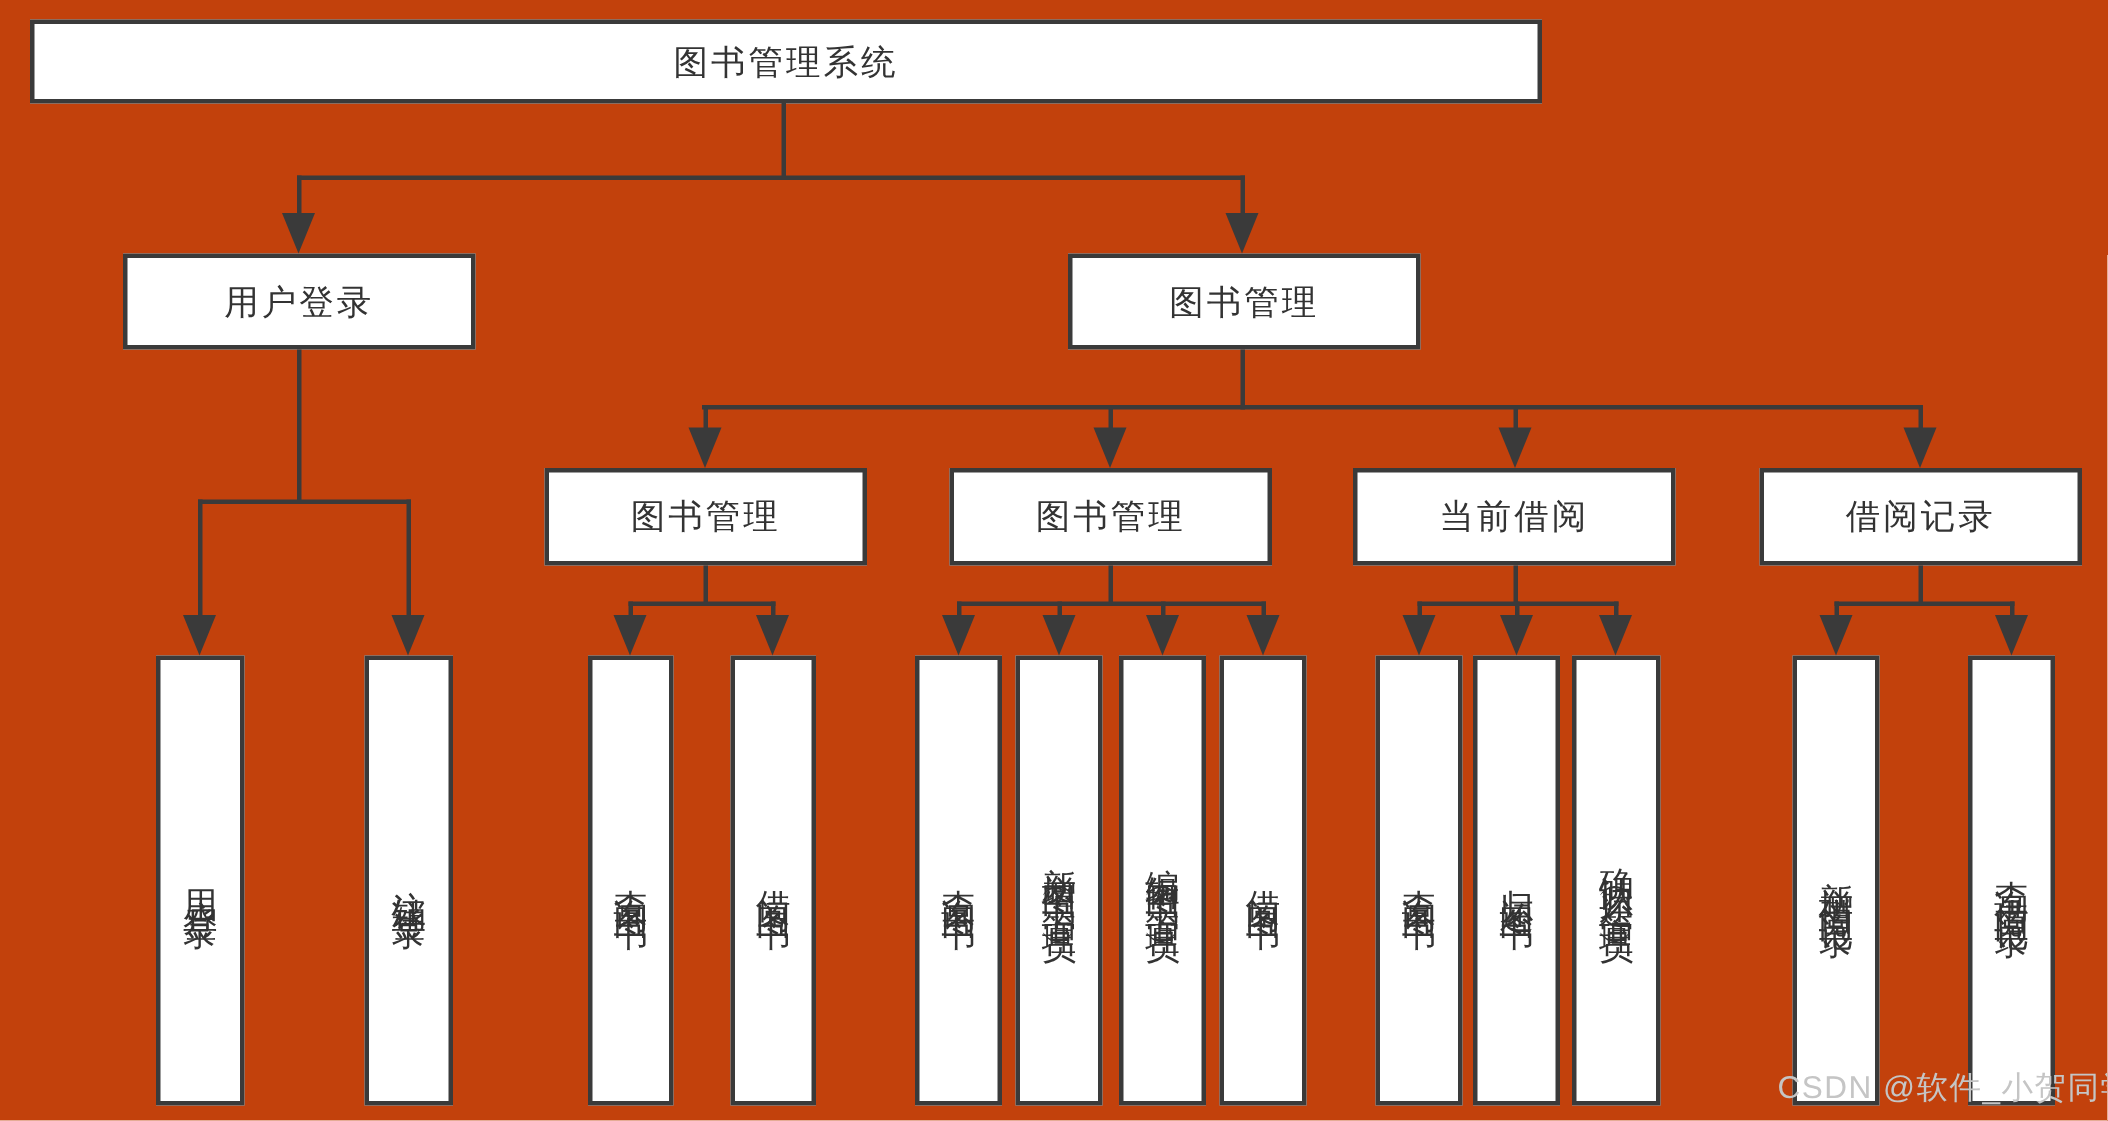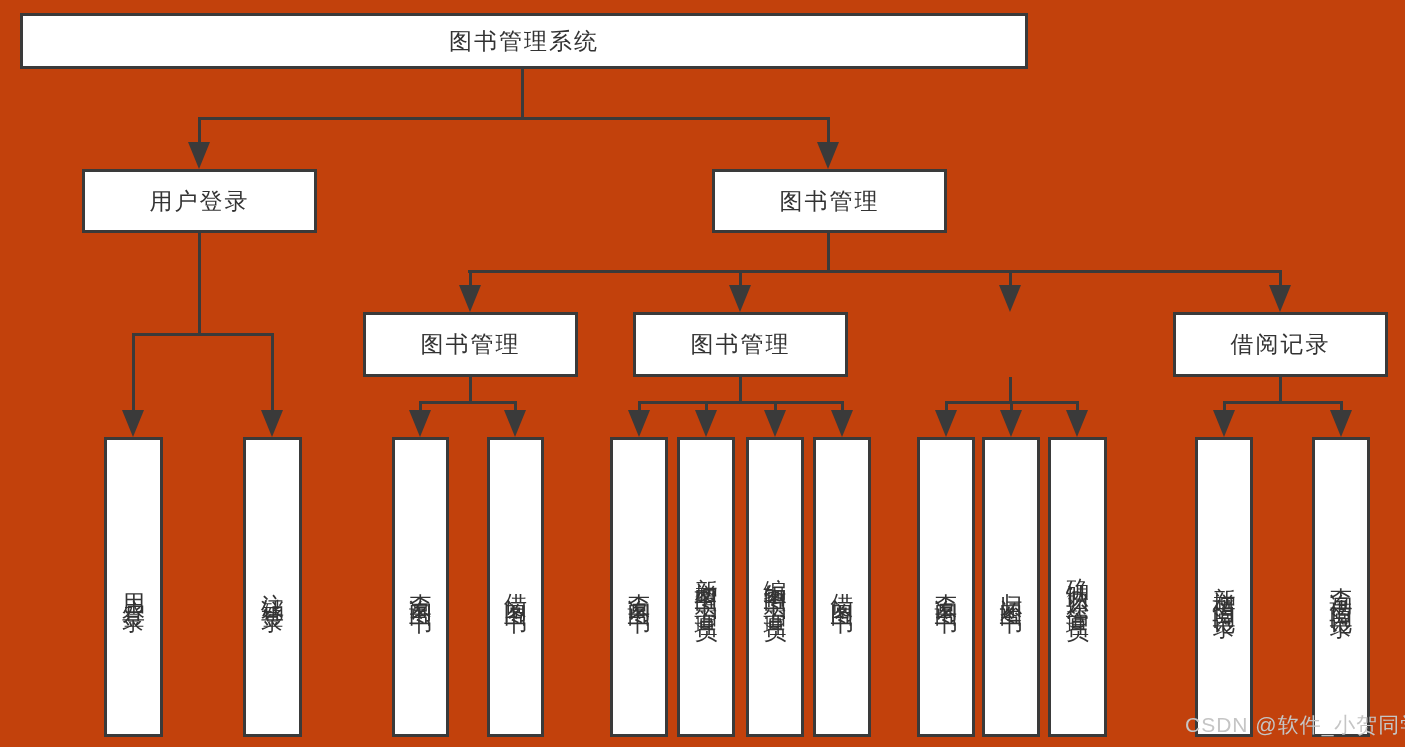--- a/index.html
+++ b/index.html
@@ -65,20 +65,23 @@
   </div>
   <div class="box" style="left:712px;top:169px;width:235px;height:64px;">
     <span>图书管理</span>
   </div>
 
   <div class="box" style="left:363px;top:312px;width:215px;height:65px;">
     <span>图书管理</span>
   </div>
   <div class="box" style="left:633px;top:312px;width:215px;height:65px;">
     <span>图书管理</span>
+  </div>
+  <div class="box" style="left:902px;top:312px;width:215px;height:65px;">
+    <span>当前借阅</span>
   </div>
   <div class="box" style="left:1173px;top:312px;width:215px;height:65px;align-items:center;">
     <span>借阅记录</span>
   </div>
 
   <div class="box vert" style="left:104px;top:437px;width:59px;height:300px;">
     <span>用户登录</span>
   </div>
   <div class="box vert" style="left:243px;top:437px;width:59px;height:300px;">
     <span>注销登录</span>

